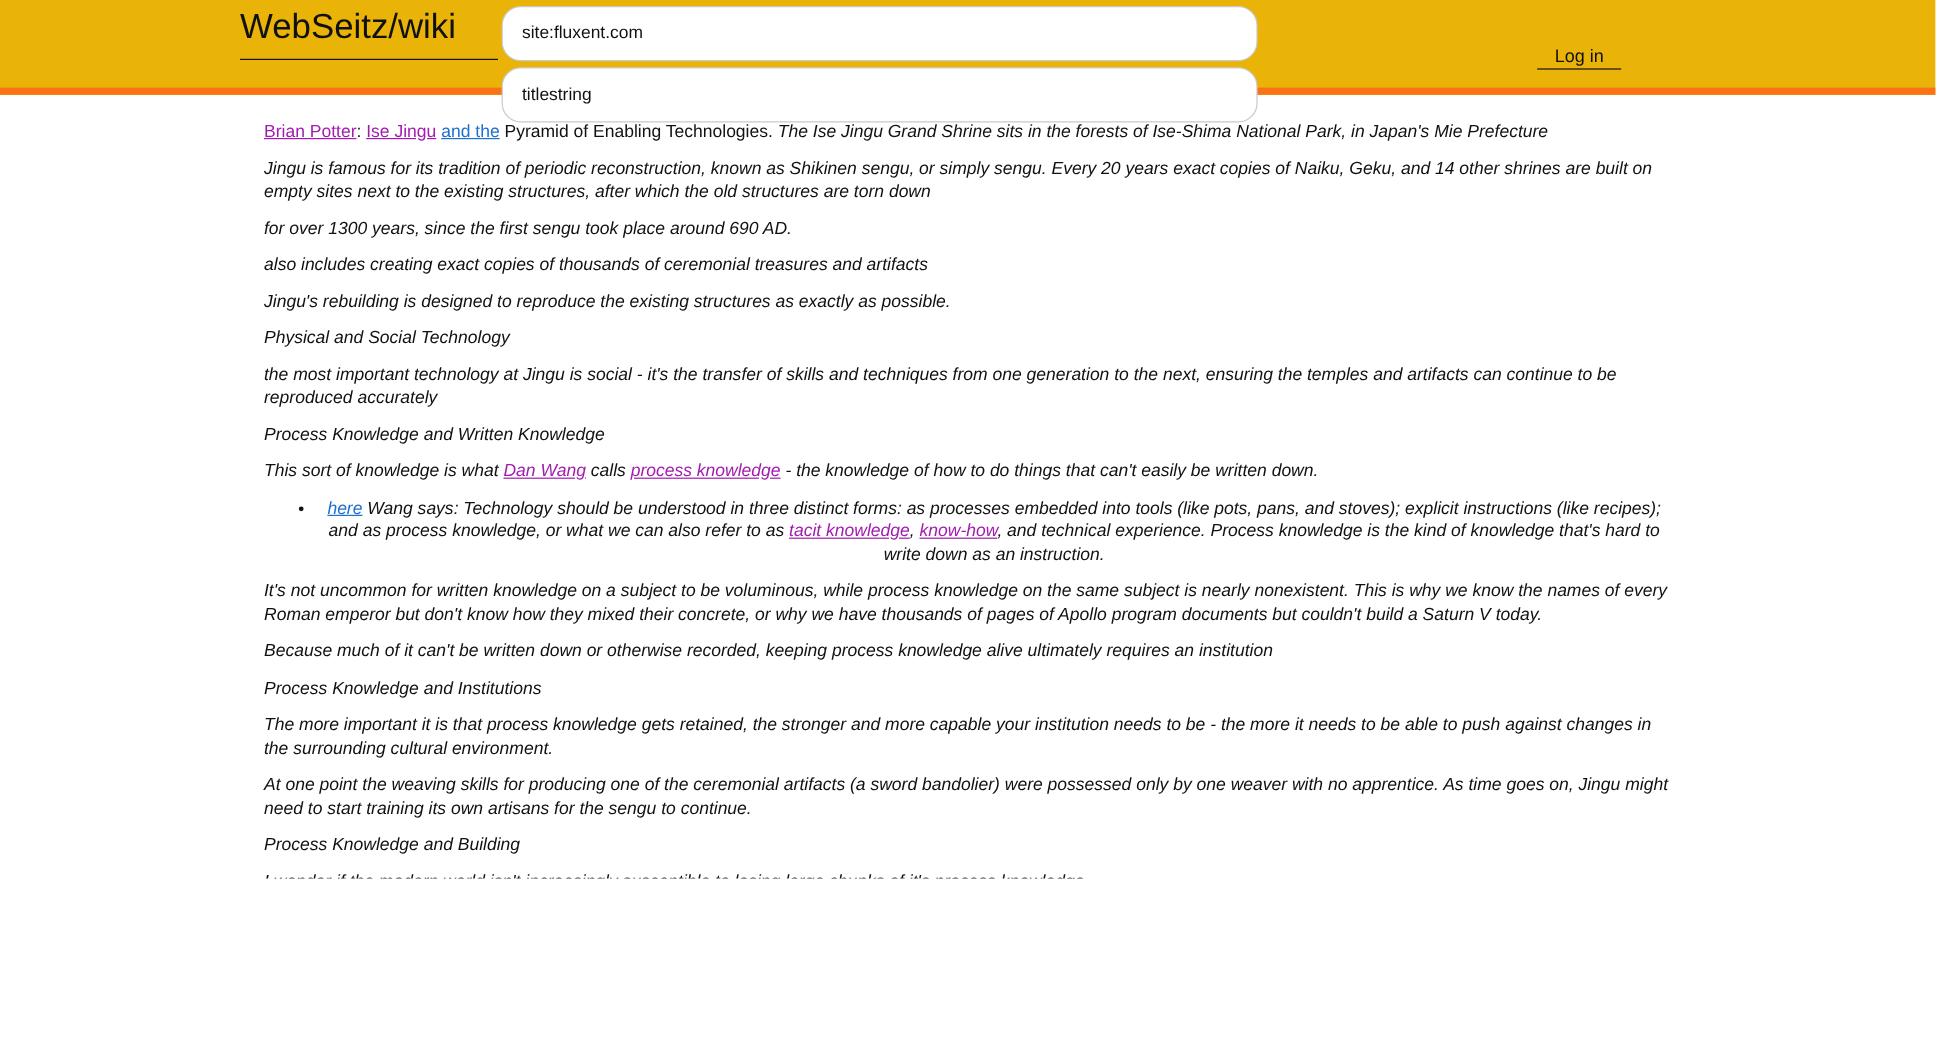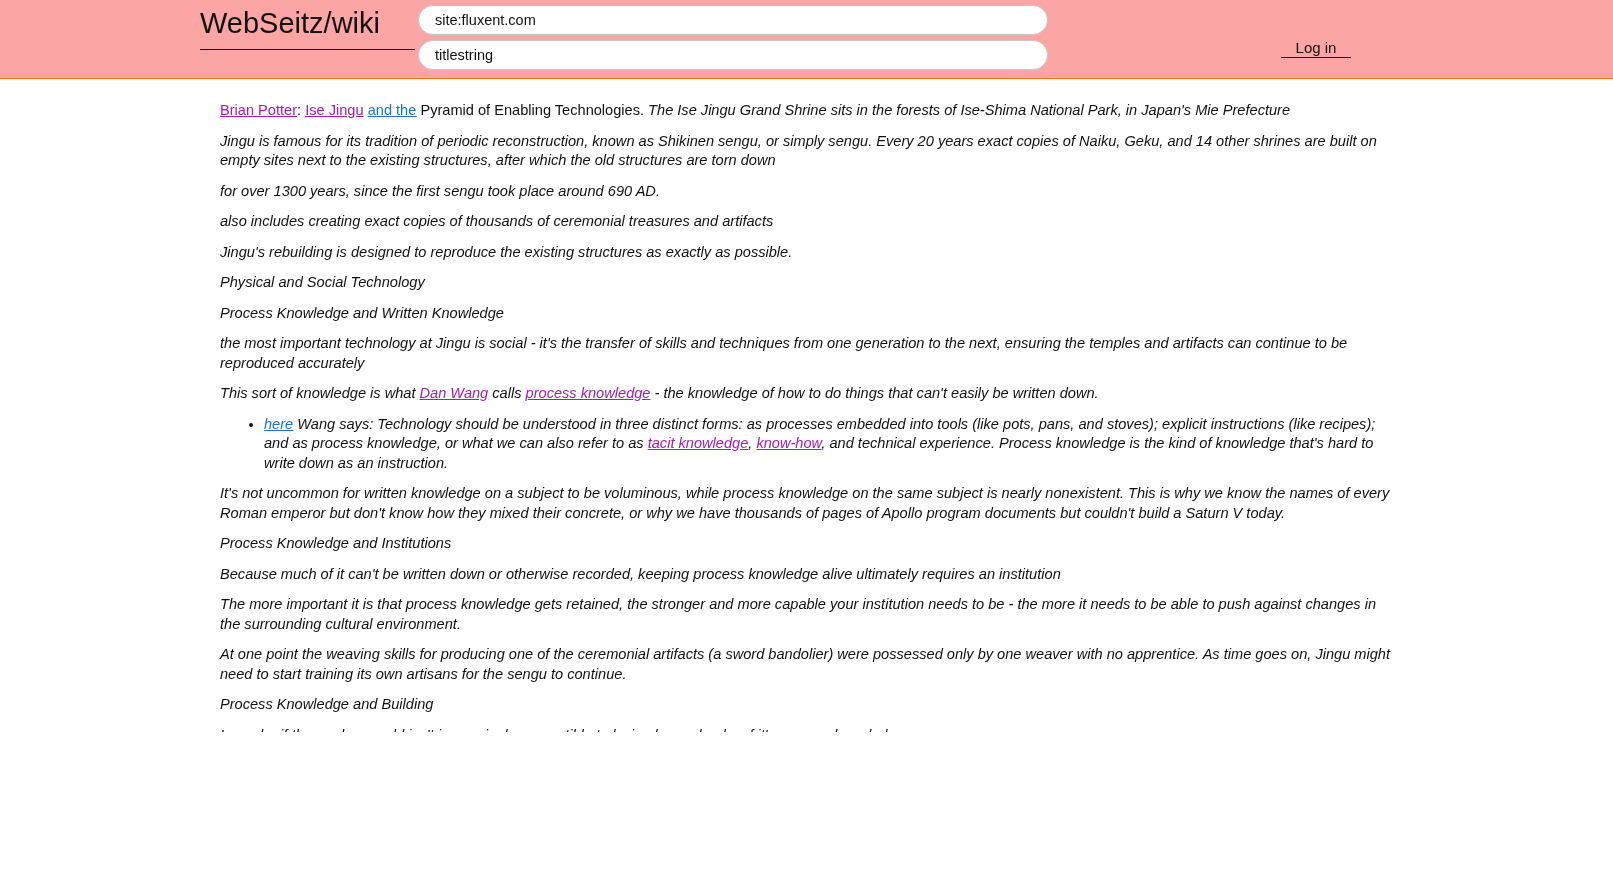--- a/index.html
+++ b/index.html
@@ -13,22 +13,22 @@
   body {
     width: 1613px;
     min-height: 879px;
     overflow: hidden;
   }
 
   
   .header {
     position: relative;
     height: 79px;
-    border-bottom: 1px solid #f97316;
-    background: #fca5a5;
+    border-bottom: 6px solid #f97316;
+    background: #eab308;
   }
   .brand {
     position: absolute;
     left: 200px;
     top: 5px;
     width: 215px;
     font-size: 29px;
     line-height: 36px;
     color: #111111;
     letter-spacing: 0px;
@@ -36,21 +36,21 @@
     border-bottom: 1px solid #111111;
   }
   .search-fields {
     position: absolute;
     left: 418px;
     top: 5px;
   }
   .search-input {
     display: block;
     width: 630px;
-    height: 30px;
+    height: 46px;
     border: 1px solid #c9c9c9;
     border-radius: 16px;
     padding: 0 16px;
     font-size: 14.5px;
     color: #111111;
     font-family: "Liberation Sans", sans-serif;
     background: #ffffff;
     outline: none;
   }
   .search-input + .search-input { margin-top: 5px; }
@@ -110,20 +110,21 @@
   ul.bullets {
     margin: 0 0 11px 0;
     padding-left: 44px;
   }
   ul.bullets li {
     font-size: 14.6px;
     line-height: 19.5px;
     font-style: italic;
     color: #111111;
     margin-bottom: 2px;
+    text-align: center;
   }
   .cut {
     overflow: hidden;
     height: 6px;
   }
 </style>
 </head>
 <body>
 
 <div class="header">
@@ -144,36 +145,36 @@
 
   <p class="para roman">
     <a class="ilink" href="#">Brian Potter</a><span>: </span><a class="ilink" href="#">Ise Jingu</a> <a class="blue" href="#">and the</a><span> Pyramid of Enabling Technologies. </span><span class="ital">The Ise Jingu Grand Shrine sits in the forests of Ise-Shima National Park, in Japan's Mie Prefecture</span>
   </p>
 
   <p class="para">Jingu is famous for its tradition of periodic reconstruction, known as Shikinen sengu, or simply sengu. Every 20 years exact copies of Naiku, Geku, and 14 other shrines are built on empty sites next to the existing structures, after which the old structures are torn down</p>
   <p class="para">for over 1300 years, since the first sengu took place around 690 AD.</p>
   <p class="para">also includes creating exact copies of thousands of ceremonial treasures and artifacts</p>
   <p class="para">Jingu's rebuilding is designed to reproduce the existing structures as exactly as possible.</p>
   <p class="para">Physical and Social Technology</p>
+  <p class="para">the most important technology at Jingu is social - it's the transfer of skills and techniques from one generation to the next, ensuring the temples and artifacts can continue to be reproduced accurately</p>
   <p class="para">Process Knowledge and Written Knowledge</p>
-  <p class="para">the most important technology at Jingu is social - it's the transfer of skills and techniques from one generation to the next, ensuring the temples and artifacts can continue to be reproduced accurately</p>
 
   <p class="para">
     <span>This sort of knowledge is what </span><a class="ital-link" href="#">Dan Wang</a><span> calls </span><a class="ital-link" href="#">process knowledge</a><span> - the knowledge of how to do things that can't easily be written down.</span>
   </p>
 
   <ul class="bullets">
     <li>
       <a class="blue" href="#">here</a><span> Wang says: Technology should be understood in three distinct forms: as processes embedded into tools (like pots, pans, and stoves); explicit instructions (like recipes); and as process knowledge, or what we can also refer to as </span><a class="ital-link" href="#">tacit knowledge</a><span>, </span><a class="ital-link" href="#">know-how</a><span>, and technical experience. Process knowledge is the kind of knowledge that's hard to write down as an instruction.</span>
     </li>
   </ul>
 
   <p class="para">It's not uncommon for written knowledge on a subject to be voluminous, while process knowledge on the same subject is nearly nonexistent. This is why we know the names of every Roman emperor but don't know how they mixed their concrete, or why we have thousands of pages of Apollo program documents but couldn't build a Saturn V today.</p>
+  <p class="para">Because much of it can't be written down or otherwise recorded, keeping process knowledge alive ultimately requires an institution</p>
   <p class="para">Process Knowledge and Institutions</p>
-  <p class="para">Because much of it can't be written down or otherwise recorded, keeping process knowledge alive ultimately requires an institution</p>
   <p class="para">The more important it is that process knowledge gets retained, the stronger and more capable your institution needs to be - the more it needs to be able to push against changes in the surrounding cultural environment.</p>
   <p class="para">At one point the weaving skills for producing one of the ceremonial artifacts (a sword bandolier) were possessed only by one weaver with no apprentice. As time goes on, Jingu might need to start training its own artisans for the sengu to continue.</p>
   <p class="para">Process Knowledge and Building</p>
   <div class="cut">
     <p class="para">I wonder if the modern world isn't increasingly susceptible to losing large chunks of it's process knowledge</p>
   </div>
 
 </div>
 
 </body></html>

